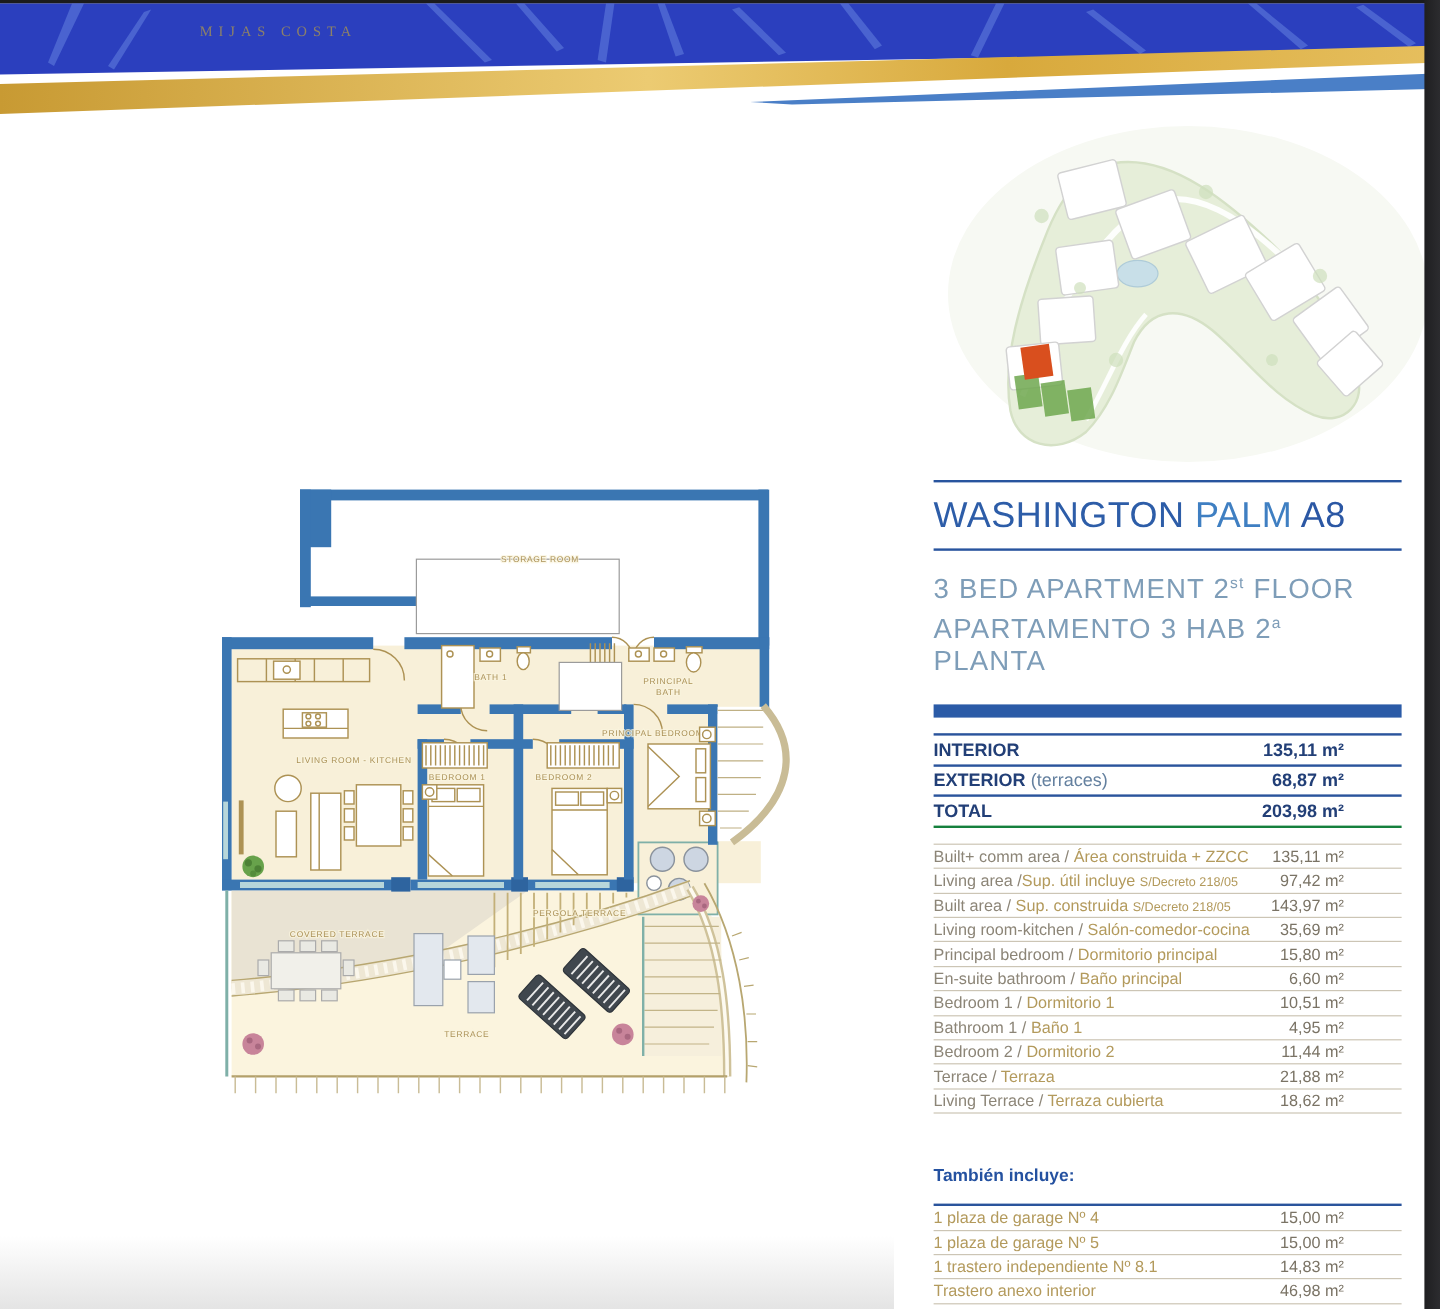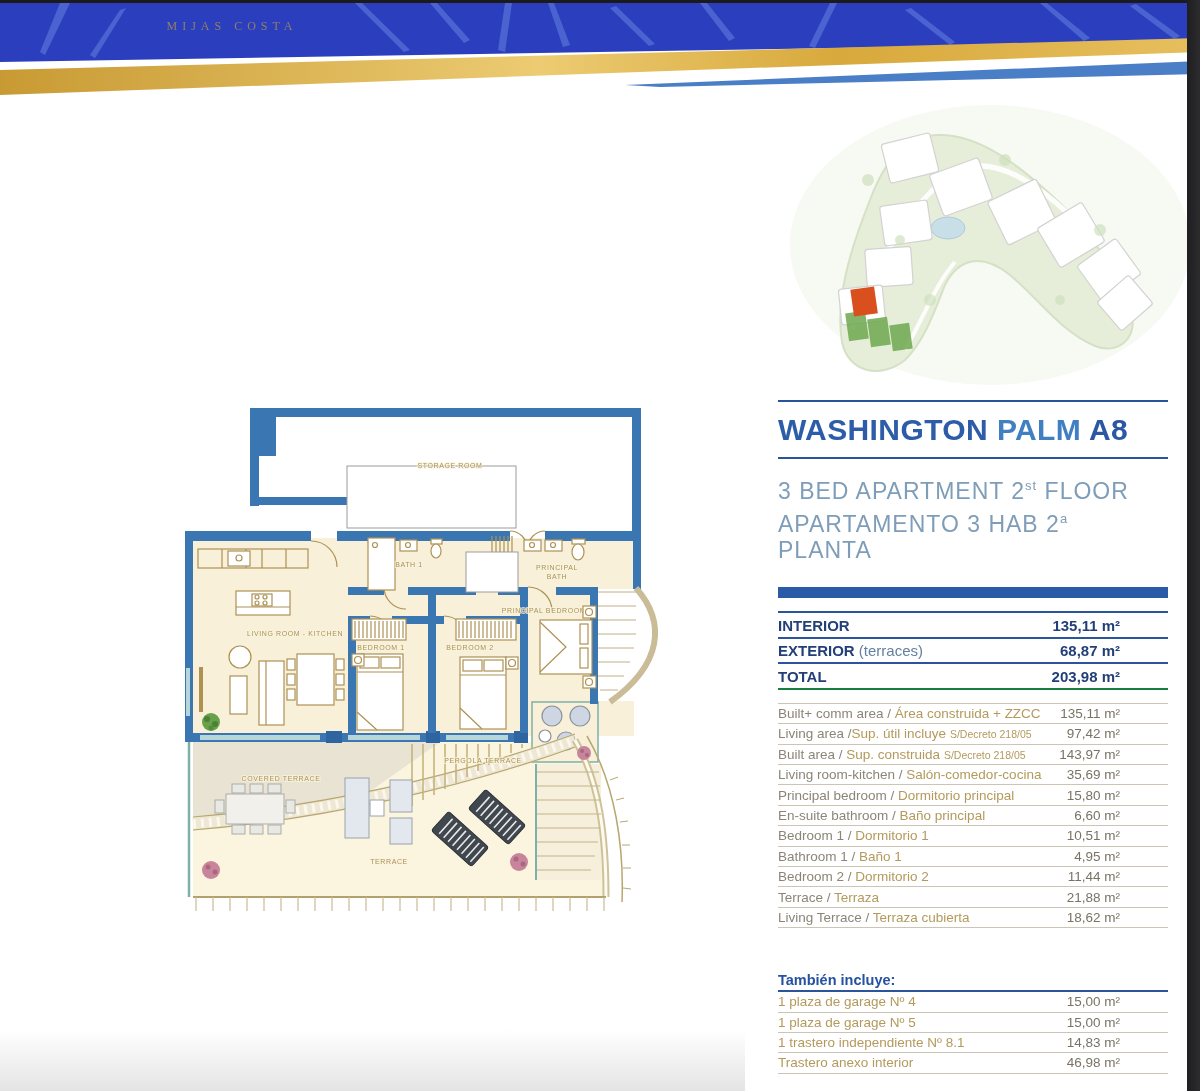--- a/index.html
+++ b/index.html
@@ -9,42 +9,42 @@
     -webkit-font-smoothing:antialiased;
   }
   
   .edge-right{position:absolute;top:0;right:0;width:13px;height:1091px;
     background:linear-gradient(to right,#1f1f21,#2c2c2f);z-index:50;}
   .bottom-shade{position:absolute;left:0;top:1030px;width:745px;height:61px;
     background:linear-gradient(to bottom,rgba(230,230,230,0),#e4e4e4);z-index:1;}
   
   .col{position:absolute;left:778px;top:400px;width:390px;z-index:5;}
   .rule{border-top:2px solid #28549e;}
-  .title{margin:7px 0 6px 0;font-size:30px;font-weight:bold;letter-spacing:.4px;line-height:42px;white-space:nowrap;}
+  .title{margin:7px 0 6px 0;font-size:30px;font-weight:normal;letter-spacing:.4px;line-height:42px;white-space:nowrap;}
   .title .t1{color:#2d5da8;} .title .t2{color:#3f7fc2;} .title .t3{color:#2b57a4;}
   .subtitle{margin-top:13px;font-size:23px;line-height:27px;color:#7e9db8;letter-spacing:1px;font-weight:400;}
   .subtitle sup{font-size:13px;}
   .bigbar{margin-top:23px;height:11px;background:#2b5ba7;}
   
   .sum{margin-top:13px;border-bottom:2px solid #15803d;}
   .sumrow{display:flex;align-items:center;height:23.5px;border-top:2px solid #2a549c;
     font-size:15px;color:#223f77;}
   .sumrow .lab{font-weight:bold;flex:1;}
   .sumrow .lab .nt2{font-weight:400;color:#64809f;}
   .sumrow .val{font-weight:bold;text-align:right;padding-right:48px;}
   
   .areas{margin-top:13px;border-top:1px solid #ccc5b5;}
   .arow{display:flex;align-items:center;height:19.4px;border-bottom:1px solid #ccc5b5;
     font-size:13.5px;white-space:nowrap;}
   .arow .a-l{flex:1;overflow:hidden;}
   .en{color:#8c8577;} .es{color:#b39a5c;} .nt{color:#b39a5c;font-size:10.5px;}
   .a-v{color:#7a7365;text-align:right;padding-right:48px;}
   
   .inc-h{margin-top:44px;font-size:14.5px;font-weight:bold;color:#2451a0;
-    padding-bottom:2px;border-bottom:2px solid #2a549c;}
+    padding-bottom:15px;border-bottom:2px solid #2a549c;}
   .inc .arow .a-l{color:#b39a5c;}
   
   svg{position:absolute;}
   .wall{fill:#3a76b2;} .wall2{fill:#2e649f;}
   .tan{stroke:#ad9254;fill:none;stroke-width:1.2;}
   .tanf{fill:#ffffff;stroke:#ad9254;stroke-width:1.2;}
   .tanc{fill:#f8f0d9;stroke:#ad9254;stroke-width:1.2;}
   .lbl{fill:#ab9157;font-size:7px;letter-spacing:.6px;text-anchor:middle;
        font-family:"Liberation Sans",sans-serif;paint-order:stroke;stroke:rgba(250,244,222,.75);stroke-width:2px;}
   .glass{fill:#b7d6da;}

